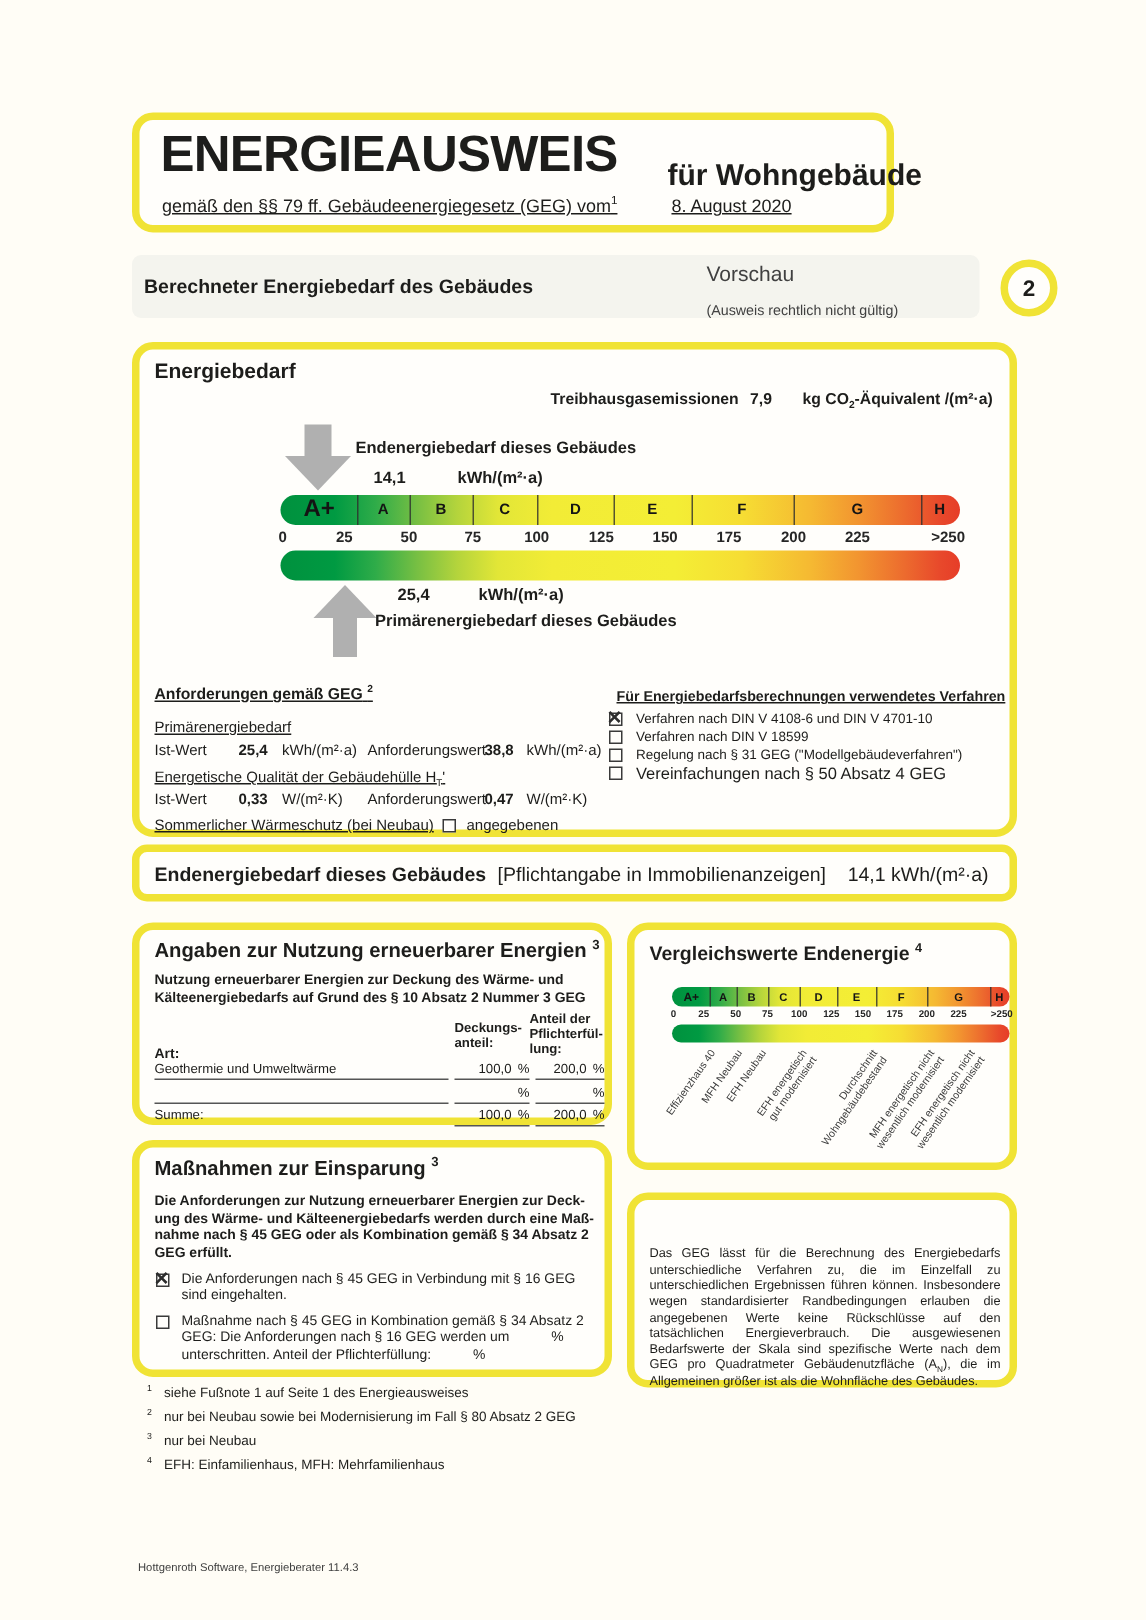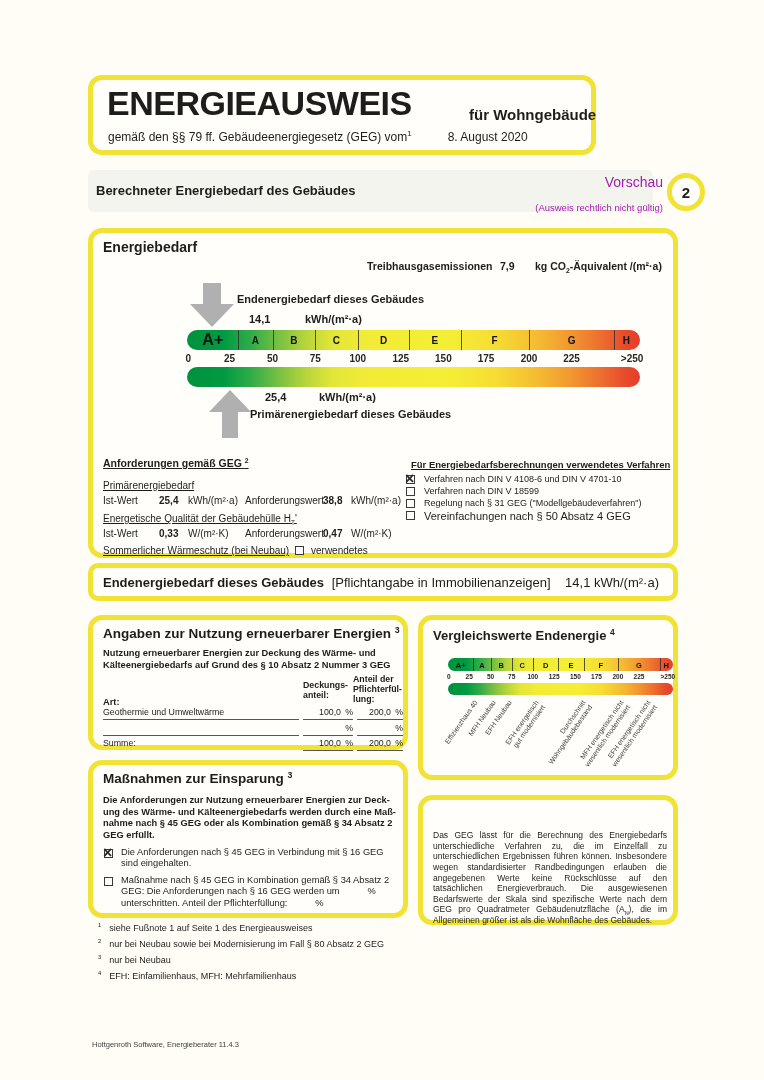--- a/index.html
+++ b/index.html
@@ -37,29 +37,29 @@
   .rotlab{position:absolute;top:0;width:124px;margin-left:-124px;text-align:right;
           transform:rotate(-55deg);transform-origin:100% 0;font-size:7px;line-height:1.1;
           color:#3c3c3c;white-space:pre-line;}
   .underline-row{border-bottom:1px solid #555;}
 </style>
 </head>
 <body>
 
 <div class="ybox" style="left:88px;top:75px;width:508px;height:80px;">
   <div class="abs b nowrap" style="left:14px;top:4px;font-size:34px;letter-spacing:-0.5px;">ENERGIEAUSWEIS</div>
-  <div class="abs b nowrap" style="left:352px;top:26px;font-size:15px;margin-left:24px;">für Wohngebäude</div>
-  <div class="abs nowrap" style="left:15px;top:50px;font-size:12px;">
+  <div class="abs b nowrap" style="left:352px;top:26px;font-size:20px;">für Wohngebäude</div>
+  <div class="abs nowrap" style="left:15px;top:50px;font-size:12px;text-decoration:underline;">
     <span>gemäß den §§ 79 ff. Gebäudeenergiegesetz (GEG) vom</span><sup>1</sup><span style="display:inline-block;width:36px;"></span><span>8. August 2020</span>
   </div>
 </div>
 
 <div class="abs" style="left:88px;top:170px;width:565px;height:42px;background:#f4f4ee;border-radius:6px;">
   <div class="abs b nowrap" style="left:8px;top:13px;font-size:13px;">Berechneter Energiebedarf des Gebäudes</div>
-  <div class="abs" style="left:395px;top:4px;width:180px;text-align:right;color:#a21caf;">
+  <div class="abs" style="left:383px;top:4px;width:180px;text-align:left;color:#404040;">
     <div style="font-size:14px;">Vorschau</div>
     <div style="font-size:9.5px;margin-top:12px;">(Ausweis rechtlich nicht gültig)</div>
   </div>
 </div>
 <div class="abs" style="left:667px;top:173px;width:38px;height:38px;border:5px solid #f0e335;border-radius:50%;
             background:#fffefb;box-sizing:border-box;display:flex;align-items:center;justify-content:center;">
   <span class="b" style="font-size:15px;">2</span>
 </div>
 
 <div class="ybox" style="left:88px;top:228px;width:590px;height:330px;">
@@ -145,21 +145,21 @@
   <div class="abs nowrap" style="top:295px;left:0;font-size:10px;">
     <span class="abs" style="left:10px;">Ist-Wert</span>
     <span class="abs b" style="left:66px;">0,33</span>
     <span class="abs" style="left:95px;">W/(m²·K)</span>
     <span class="abs" style="left:152px;">Anforderungswert</span>
     <span class="abs b" style="left:230px;">0,47</span>
     <span class="abs" style="left:258px;">W/(m²·K)</span>
   </div>
   <div class="abs u nowrap" style="left:10px;top:312px;font-size:10px;">Sommerlicher Wärmeschutz (bei Neubau)</div>
   <span class="cb" style="left:202px;top:313px;"></span>
-  <div class="abs nowrap" style="left:218px;top:312px;font-size:10px;">verwendetes</div>
+  <div class="abs nowrap" style="left:218px;top:312px;font-size:10px;">angegebenen</div>
 
   <div class="abs b u nowrap" style="left:318px;top:226px;font-size:9.5px;">Für Energiebedarfsberechnungen verwendetes Verfahren</div>
   <span class="cb checked" style="left:313px;top:242px;"></span>
   <div class="abs nowrap" style="left:331px;top:241px;font-size:9px;">Verfahren nach DIN V 4108-6 und DIN V 4701-10</div>
   <span class="cb" style="left:313px;top:254px;"></span>
   <div class="abs nowrap" style="left:331px;top:253px;font-size:9px;">Verfahren nach DIN V 18599</div>
   <span class="cb" style="left:313px;top:266px;"></span>
   <div class="abs nowrap" style="left:331px;top:265px;font-size:9px;">Regelung nach § 31 GEG ("Modellgebäudeverfahren")</div>
   <span class="cb" style="left:313px;top:278px;"></span>
   <div class="abs nowrap" style="left:331px;top:277px;font-size:11px;">Vereinfachungen nach § 50 Absatz 4 GEG</div>

